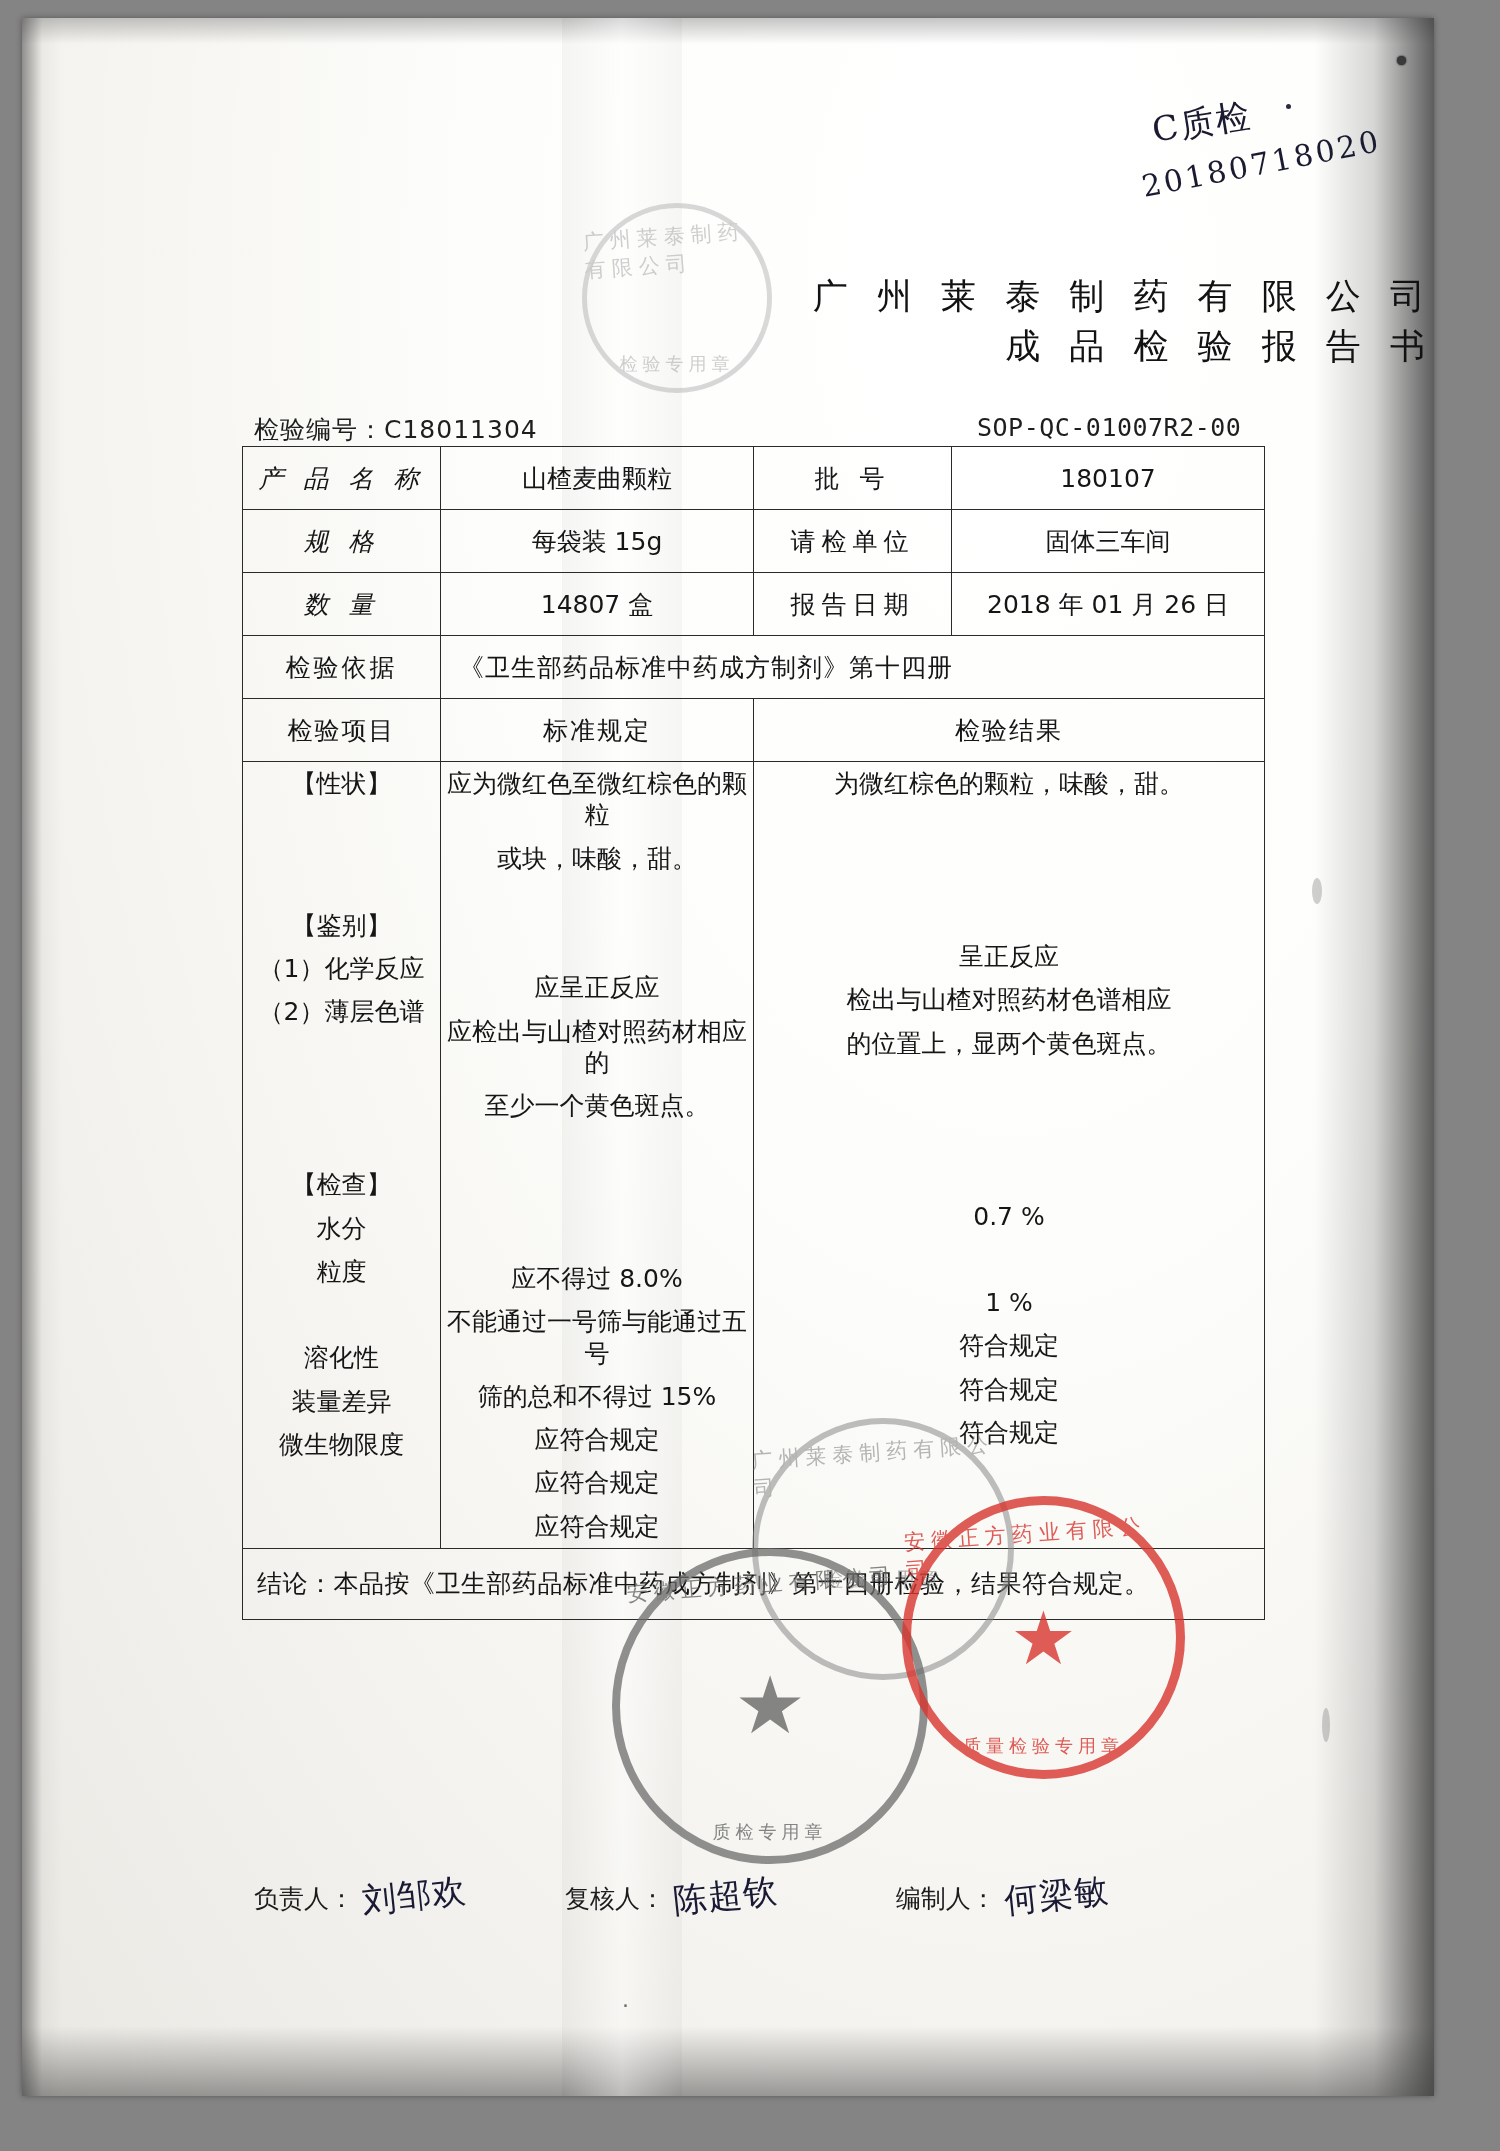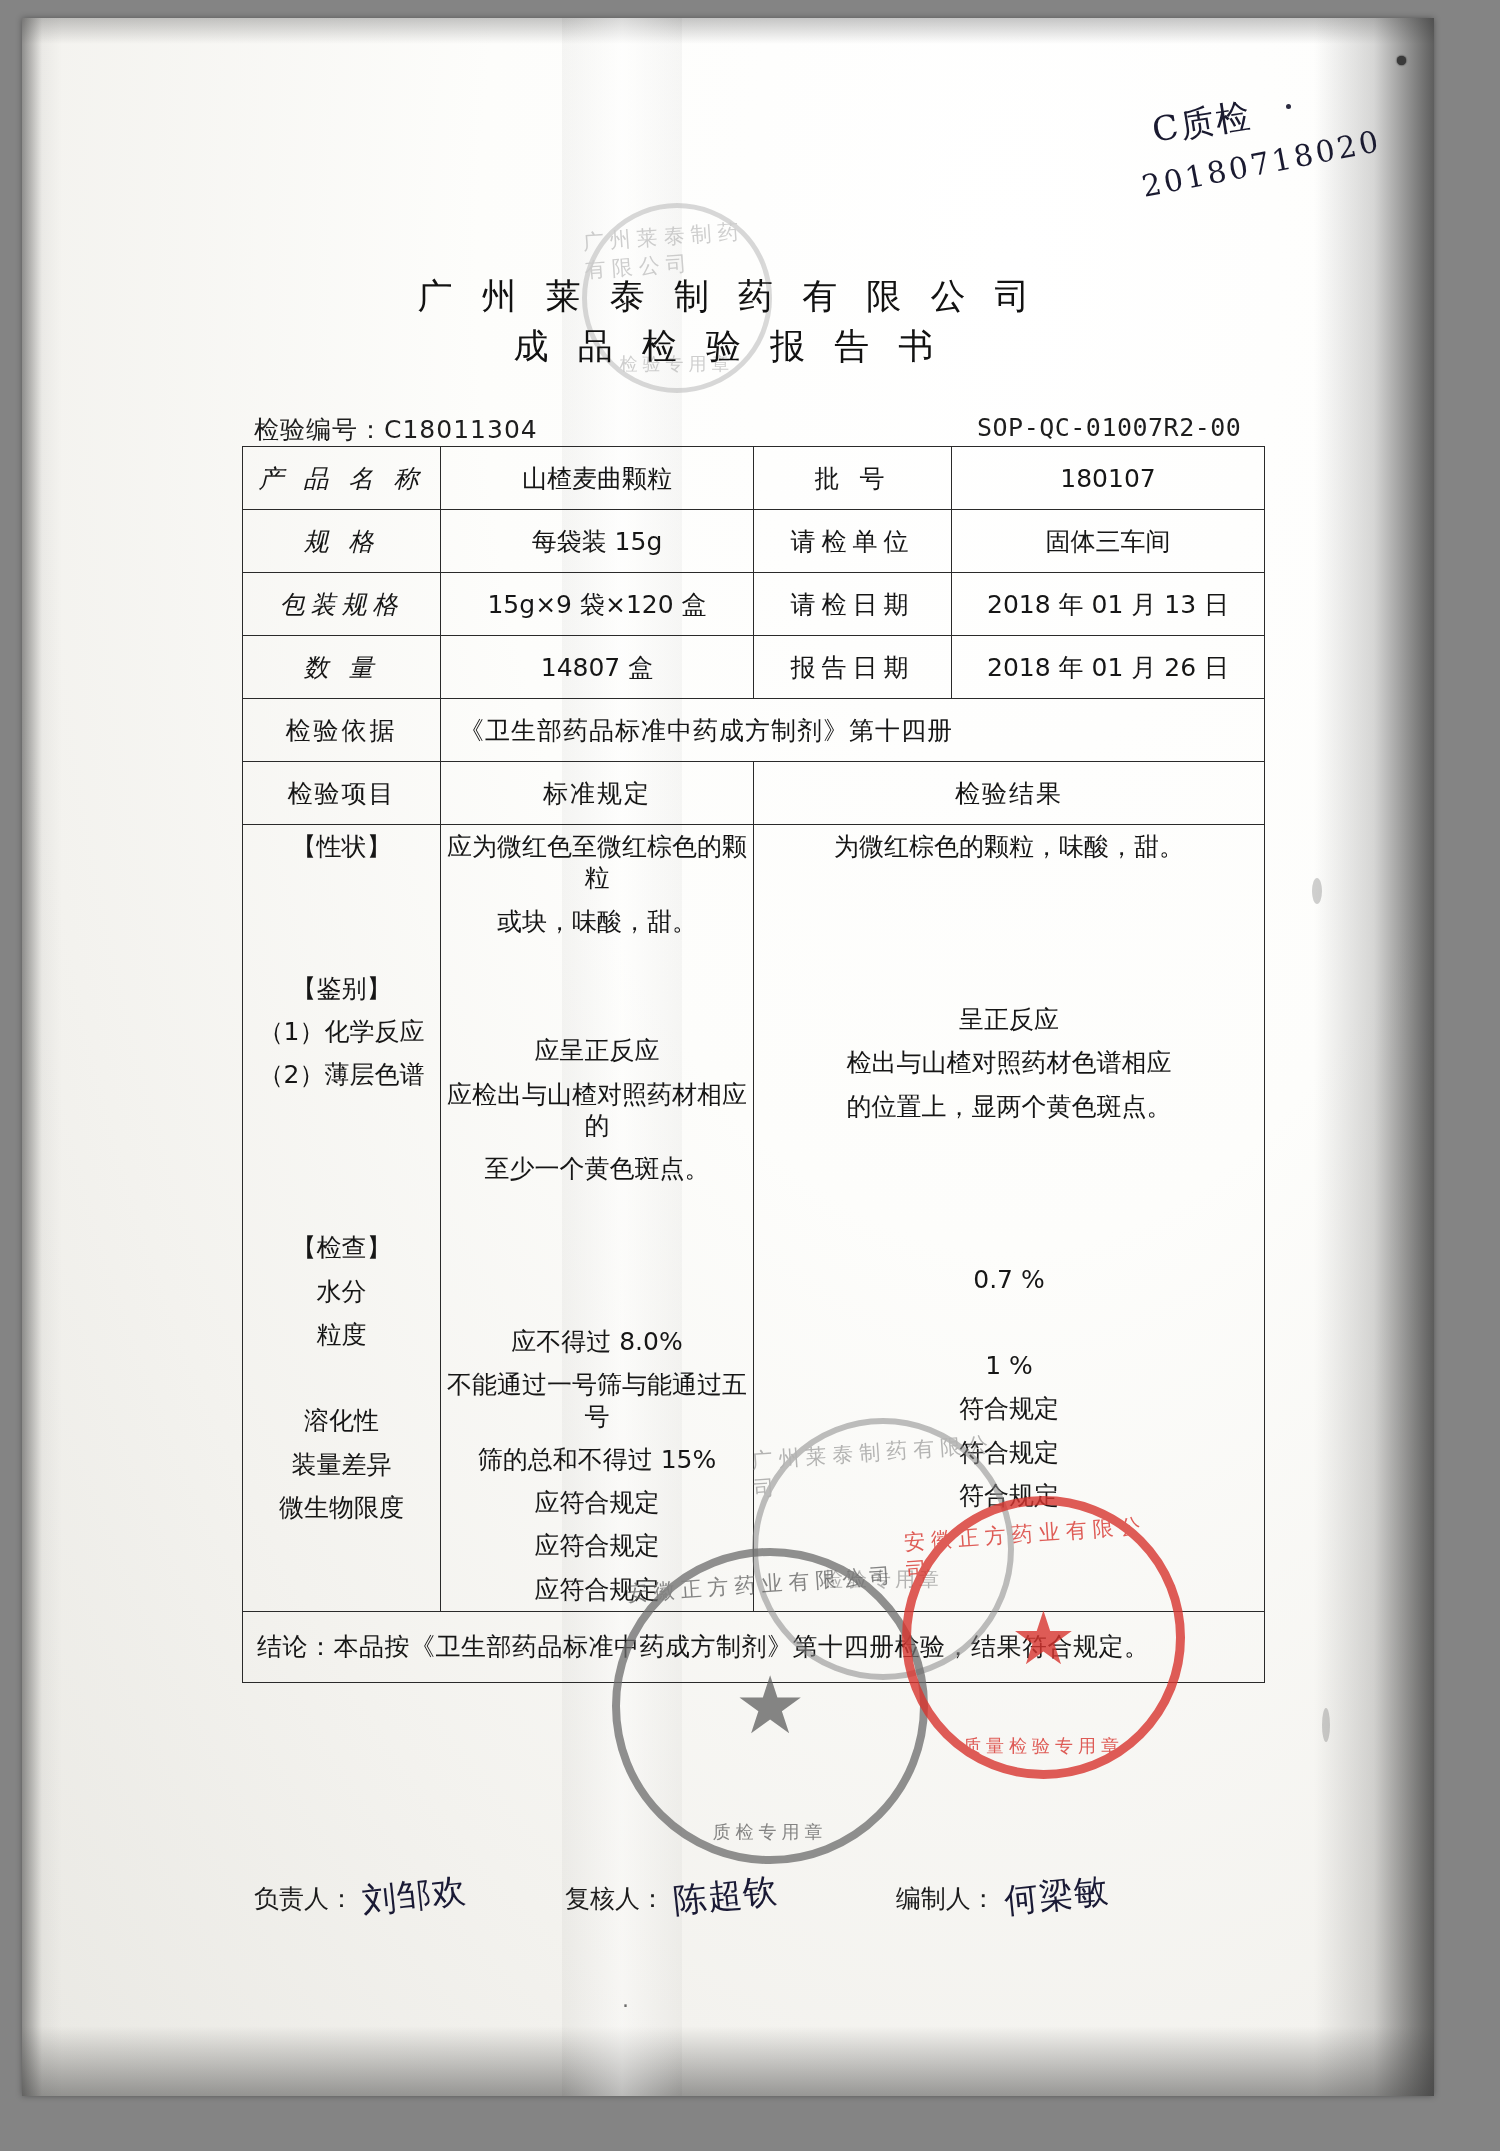--- a/index.html
+++ b/index.html
@@ -37,21 +37,21 @@
     color:#1a1a30;transform:rotate(-9deg);white-space:nowrap;
   }
   #hand1{left:1130px;top:82px;font-size:34px;letter-spacing:2px;}
   #hand2{left:1118px;top:128px;font-size:30px;letter-spacing:3px;transform:rotate(-11deg);}
   .pinhole{position:absolute;right:28px;top:38px;width:9px;height:9px;border-radius:50%;
     background:#3a3a3a;box-shadow:0 0 2px #000;}
   .dot-small{position:absolute;left:1264px;top:86px;width:5px;height:5px;border-radius:50%;background:#2b2b40;}
 
   
   .title1,.title2{
-    text-align:center;font-family:"DejaVu Sans","Liberation Sans",sans-serif;
+    text-align:right;font-family:"DejaVu Sans","Liberation Sans",sans-serif;
     font-size:35px;letter-spacing:9px;color:#121212;
   }
   .title1{position:absolute;left:0;top:255px;width:1412px;}
   .title2{position:absolute;left:0;top:305px;width:1412px;}
 
   .codeline{position:absolute;top:395px;left:0;width:1408px;height:30px;}
   .insp-no{position:absolute;left:232px;top:0;font-size:25px;letter-spacing:1px;color:#1e1e1e;}
   .sop{position:absolute;left:955px;top:0;font-size:25px;letter-spacing:.5px;color:#1e1e1e;
        font-family:"DejaVu Sans Mono","Liberation Mono",monospace;}
 
@@ -158,26 +158,20 @@
           <td class="c-lab">产 品 名 称</td>
           <td class="c-val">山楂麦曲颗粒</td>
           <td class="c-lab2">批    号</td>
           <td class="c-val2">180107</td>
         </tr>
         <tr>
           <td class="c-lab">规    格</td>
           <td class="c-val">每袋装 15g</td>
           <td class="c-lab2">请检单位</td>
           <td class="c-val2">固体三车间</td>
-        </tr>
-        <tr>
-          <td class="c-lab">包装规格</td>
-          <td class="c-val">15g×9 袋×120 盒</td>
-          <td class="c-lab2">请检日期</td>
-          <td class="c-val2">2018 年 01 月 13 日</td>
         </tr>
         <tr>
           <td class="c-lab">数    量</td>
           <td class="c-val">14807 盒</td>
           <td class="c-lab2">报告日期</td>
           <td class="c-val2">2018 年 01 月 26 日</td>
         </tr>
         <tr class="basis">
           <td class="b-lab">检验依据</td>
           <td class="b-val" colspan="3">《卫生部药品标准中药成方制剂》第十四册</td>

